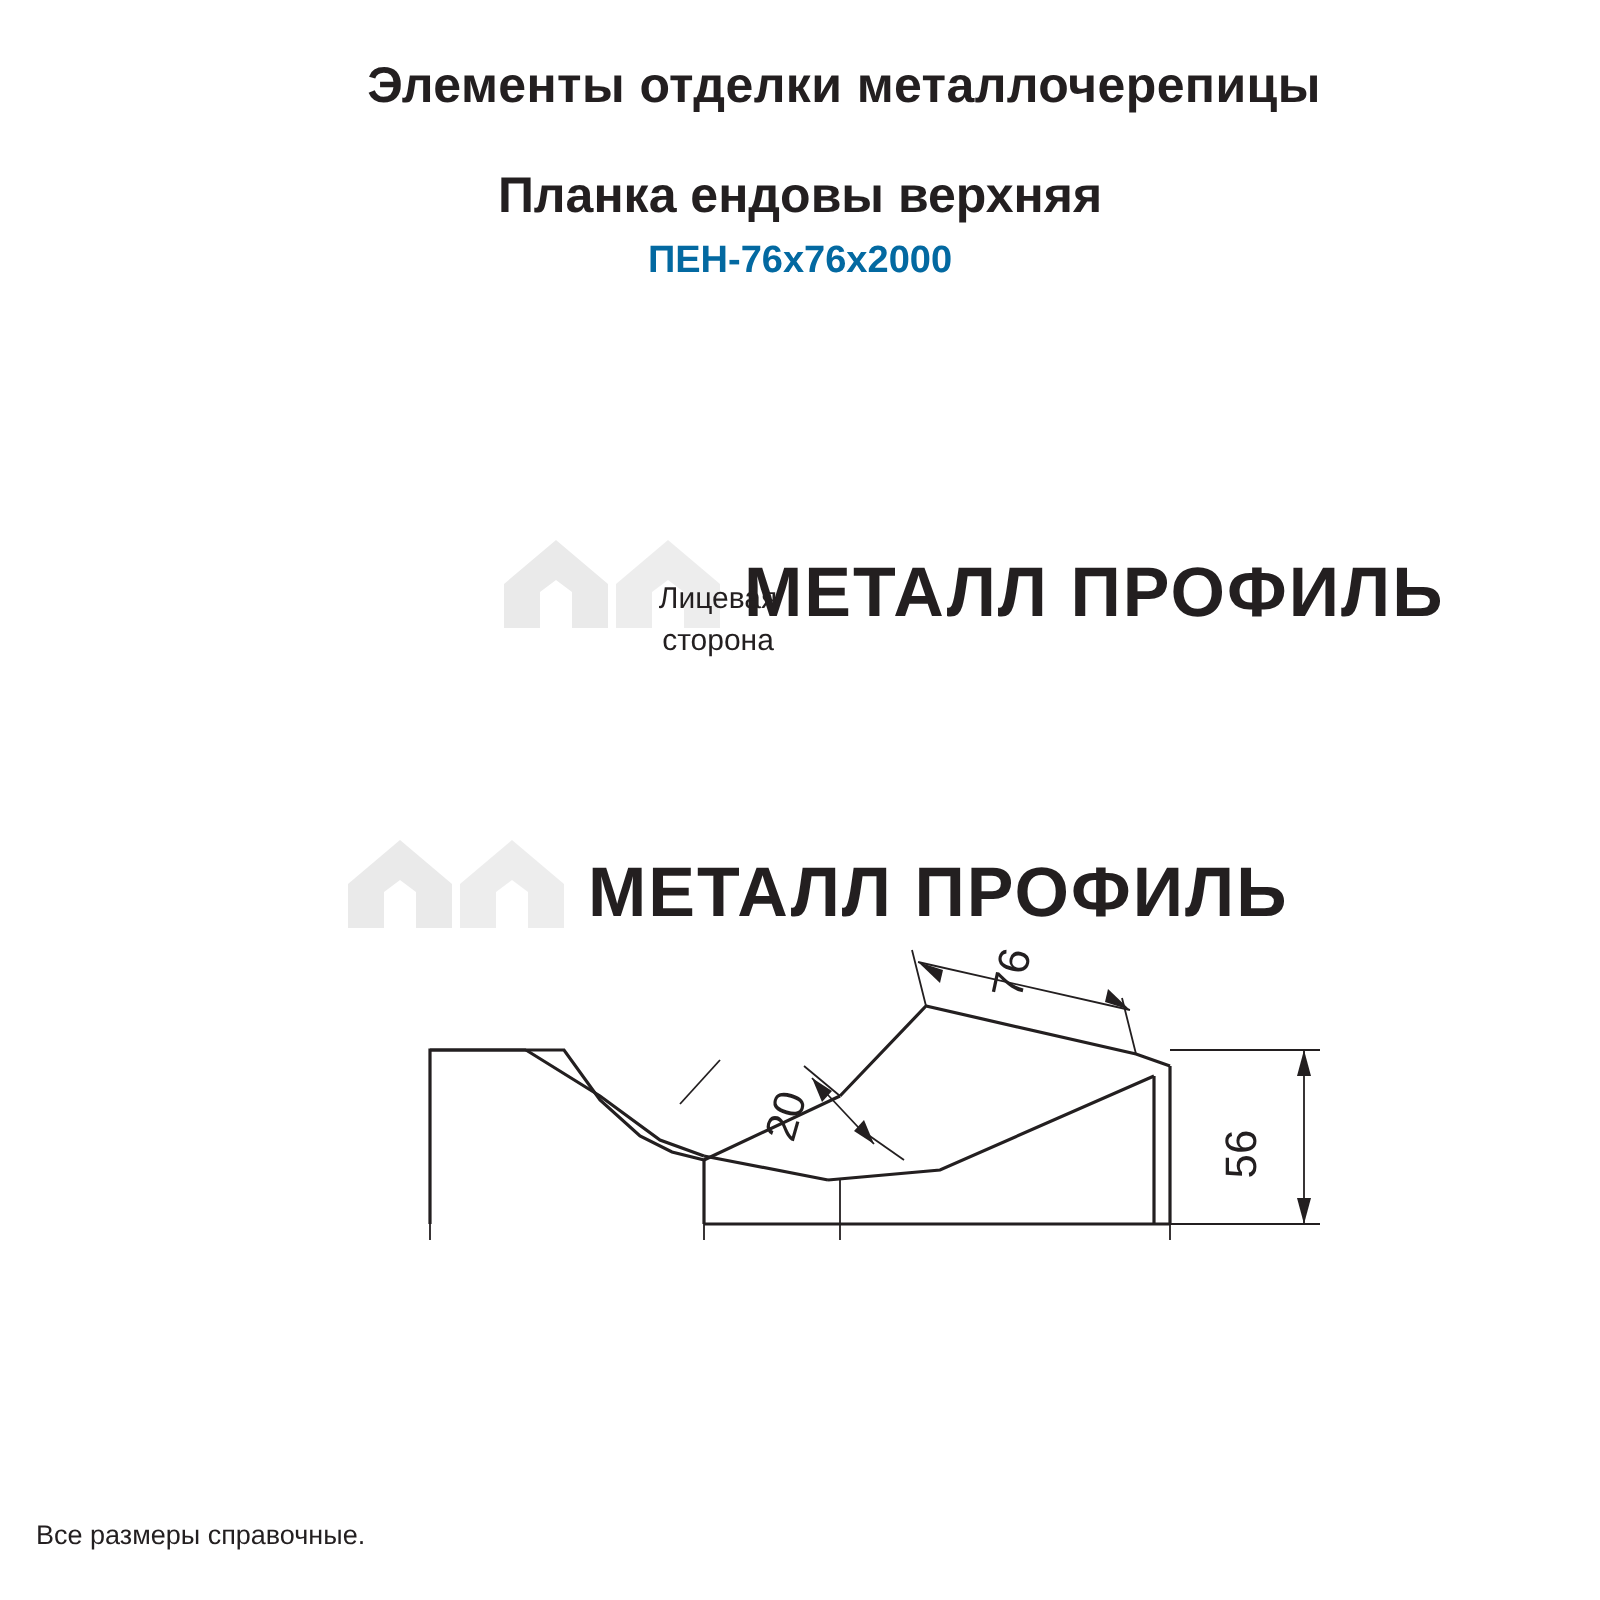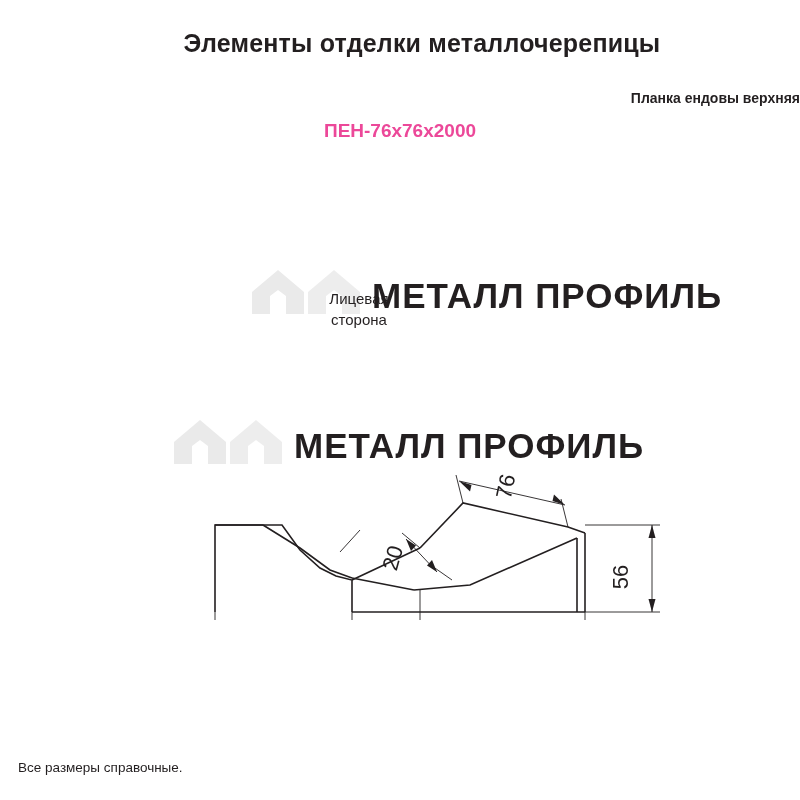--- a/index.html
+++ b/index.html
@@ -30,31 +30,30 @@
   .main-title {
     font-size: 25px;
     font-weight: bold;
     letter-spacing: 0.2px;
     color: #231f20;
     line-height: 30px;
     padding-left: 44px;
   }
   .sub-title {
     margin-top: 28px;
-    font-size: 14px;
+    font-size: 25px;
     font-weight: bold;
     color: #231f20;
     line-height: 24px;
-    text-align: right;
   }
   .sub-code {
     margin-top: 9px;
     font-size: 19px;
     font-weight: bold;
-    color: #ec4899;
+    color: #0369a1;
     line-height: 24px;
   }
   .drawing {
     position: absolute;
     top: 200px;
     left: 0;
     width: 800px;
     height: 420px;
   }
   .watermark {

